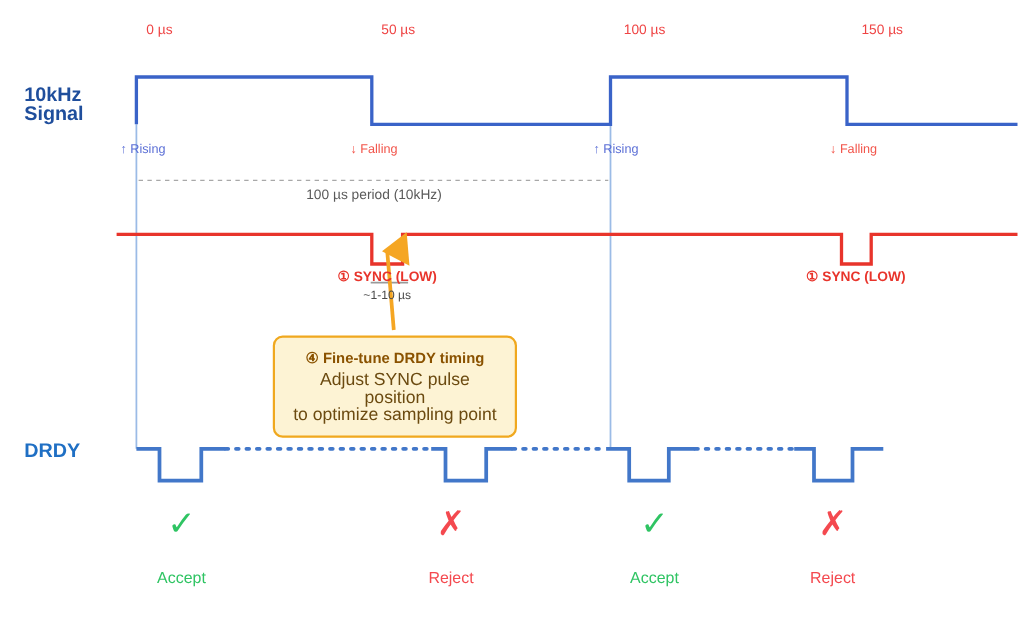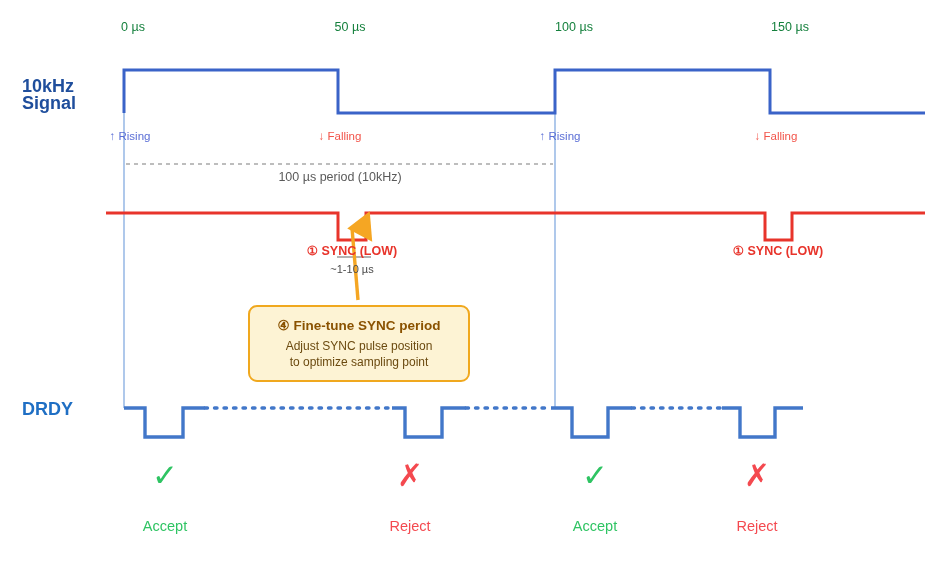--- a/index.html
+++ b/index.html
@@ -24,22 +24,23 @@
     width: 928px;
     height: 564px;
   }
   .abs {
     position: absolute;
     white-space: nowrap;
   }
   
   .tick-label {
     font-size: 12.5px;
-    color: #15803d;
-    transform: translateX(-50%);
+    color: #ef4444;
+    transform: translateX(-50%);
+    margin-left: 12px;
   }
   
   .row-label {
     font-weight: bold;
     font-size: 18px;
     line-height: 17px;
   }
   .row-label.clk   { color: #1f4e9c; }
   .row-label.sync  { color: #e8342b; }
   .row-label.drdy  { color: #1f6fc4; }
@@ -79,21 +80,21 @@
     padding: 9px 14px 10px 14px;
   }
   .callout-title {
     font-size: 13.5px;
     font-weight: bold;
     color: #8a5200;
     line-height: 19px;
     margin-bottom: 3px;
   }
   .callout-body {
-    font-size: 12px;
+    font-size: 16px;
     color: #6b4a10;
     line-height: 16px;
   }
   
   .verdict-mark {
     font-size: 31px;
     line-height: 31px;
     transform: translateX(-50%);
   }
   .verdict-text {
@@ -170,21 +171,21 @@
     <span>Falling</span>
   </div>
 
   <div class="abs period-label" style="left:340px; top:170px;">100 µs period (10kHz)</div>
 
   <div class="abs sync-note" style="left:352px; top:243px;">① SYNC (LOW)</div>
   <div class="abs sync-width" style="left:352px; top:263px;">~1-10 µs</div>
   <div class="abs sync-note" style="left:778px; top:243px;">① SYNC (LOW)</div>
 
   <div class="callout" style="left:248px; top:305px; width:222px;">
-    <div class="callout-title">④ Fine-tune SYNC period</div>
+    <div class="callout-title">④ Fine-tune DRDY timing</div>
     <div class="callout-body">Adjust SYNC pulse position</div>
     <div class="callout-body">to optimize sampling point</div>
   </div>
 
   <div class="abs verdict-mark accept" style="left:165px; top:460px;">✓</div>
   <div class="abs verdict-text accept" style="left:165px; top:518px;">Accept</div>
 
   <div class="abs verdict-mark reject" style="left:410px; top:460px;">✗</div>
   <div class="abs verdict-text reject" style="left:410px; top:518px;">Reject</div>
 

